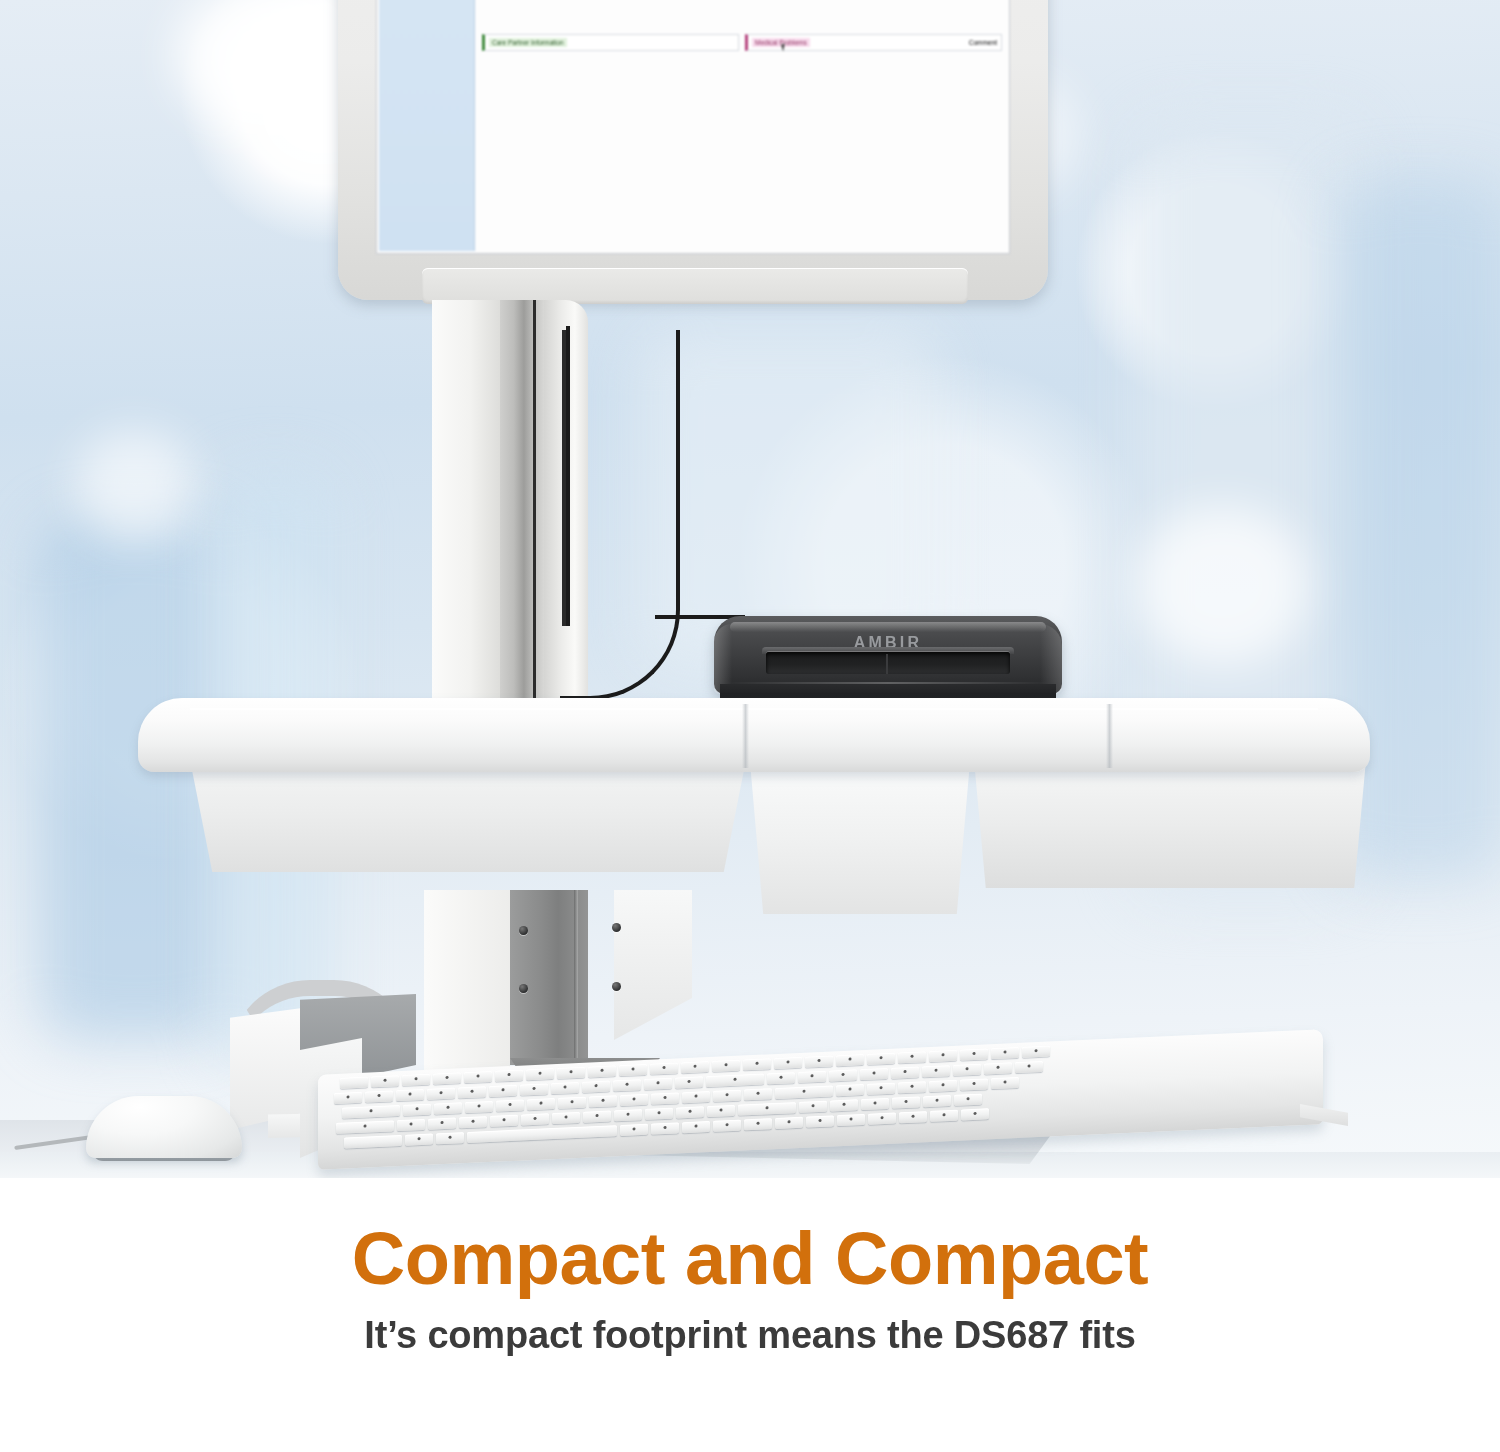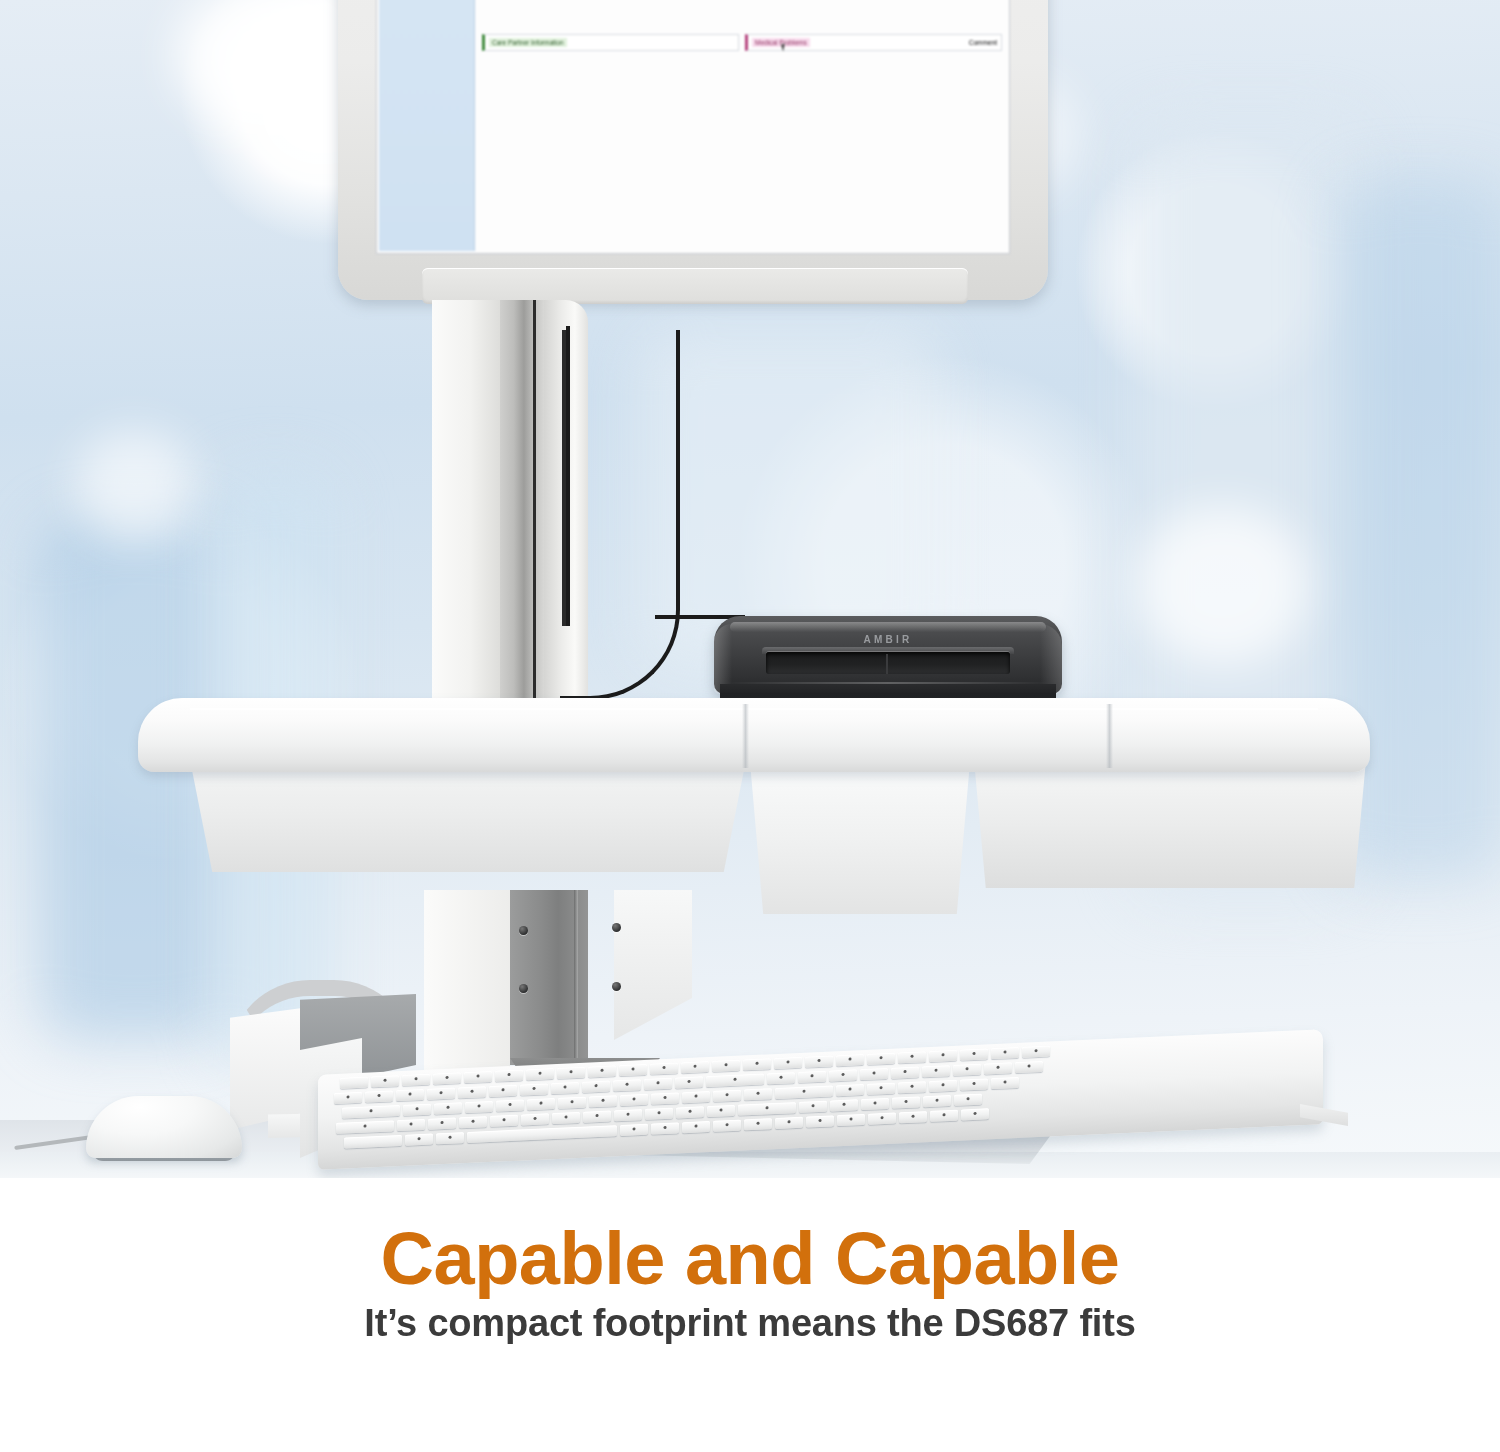--- a/index.html
+++ b/index.html
@@ -116,21 +116,21 @@
     position:absolute; left:52px; top:36px; width:244px; height:22px;
     background:linear-gradient(180deg,#1a1b1c 0%,#202122 55%,#2e2f31 100%);
     border-radius:3px;
     box-shadow: inset 0 2px 4px rgba(0,0,0,.9), 0 -1px 0 rgba(255,255,255,.22);
   }
   .sc-slot-lip { position:absolute; left:48px; top:31px; width:252px; height:7px;
     background:linear-gradient(180deg,#6a6b6d,#454648); border-radius:4px 4px 0 0; }
   .sc-slot-div { position:absolute; left:172px; top:38px; width:2px; height:20px; background:#3a3b3d; }
   .sc-logo {
     position:absolute; left:0; top:18px; width:100%; text-align:center;
-    font-size:10px; letter-spacing:3.2px; font-weight:bold; color:#b9bcc0;
+    font-size:16px; letter-spacing:3.2px; font-weight:bold; color:#b9bcc0;
     opacity:.72; filter: blur(.4px);
   }
   .sc-base {
     position:absolute; left:6px; top:72px; width:336px; height:24px;
     background:linear-gradient(180deg,#2a2b2d 0%,#1e1f21 60%,#17181a 100%);
     border-radius:0 0 9px 9px;
   }
   .sc-base-hl { position:absolute; left:10px; top:70px; right:10px; height:3px;
     background:linear-gradient(90deg,rgba(255,255,255,.0),rgba(255,255,255,.25),rgba(255,255,255,.0)); }
   .sc-edge-l { position:absolute; left:0; top:8px; width:18px; height:70px;
@@ -265,21 +265,21 @@
   }
   #headline {
     margin-top:42px;
     font-size:74px; line-height:78px; font-weight:bold;
     color:#d2700c; letter-spacing:-.5px;
   }
   #sub1, #sub2 {
     font-size:38px; line-height:46px; font-weight:bold; color:#3b3b3b;
     letter-spacing:-.2px;
   }
-  #sub1 { margin-top:2px; }
+  #sub1 { margin-top:14px; }
 </style>
 </head>
 <body>
 
 <div id="page">
 
   <div id="photo">
 
     <div class="bokeh-band bb1"></div>
     <div class="bokeh-band bb2"></div>
@@ -511,17 +511,17 @@
 
     <div id="mouse">
       <div class="mouse-cable"></div>
       <div class="mouse-base"></div>
       <div class="mouse-body"></div>
     </div>
 
   </div>
 
   <div id="textblock">
-    <div id="headline">Capable and Capable</div>
+    <div id="headline">Compact and Compact</div>
     <div id="sub1">It’s compact footprint means the DS687 fits</div>
   </div>
 
 </div>
 
 </body></html>

